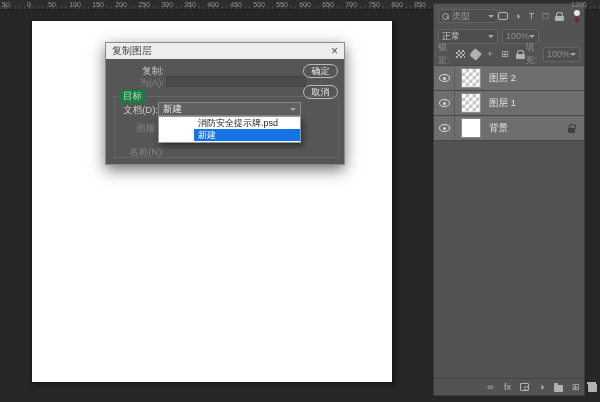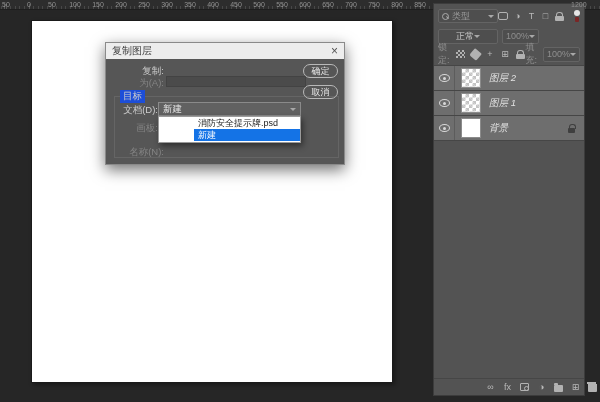--- a/index.html
+++ b/index.html
@@ -40,62 +40,62 @@
   .ic-lock::before { content:""; position:absolute; left:1px; top:-4px; width:5px; height:4px;
     border:1px solid #b2b2b2; border-bottom:none; border-radius:3px 3px 0 0; }
   .ic-lock.dark, .ic-lock.dark::before { background:#3f3f3f; border-color:#3f3f3f; }
   .ic-lock.dark { background:#3f3f3f; } .ic-lock.dark::before { background:transparent; }
   .toggle { margin-left:auto; display:flex; flex-direction:column; align-items:center; gap:1px; }
   .toggle::before { content:""; width:6px; height:6px; border-radius:50%; background:#e6e6e6; }
   .toggle::after { content:""; width:4px; height:5px; background:#7a2626; border-radius:1px; }
   .blend-row { height:20px; gap:4px; }
   .field { display:flex; align-items:center; justify-content:space-between; background:#4e4e4e;
     border:1px solid #646464; border-radius:2px; padding:0 3px; height:15px; color:#c9c9c9; }
-  .blend-field { width:60px;justify-content:center; }
+  .blend-field { width:60px; }
   .dim { color:#8f8f8f; }
   .val-field { width:37px; color:#8f8f8f; }
   .lock-row { height:16px; gap:1px; }
   .lock-icons { display:flex; gap:6px; align-items:center; }
   .ic-checker-sm { width:8px; height:8px;
     background-image:linear-gradient(45deg,#b2b2b2 25%,transparent 25%,transparent 75%,#b2b2b2 75%),
       linear-gradient(45deg,#b2b2b2 25%,transparent 25%,transparent 75%,#b2b2b2 75%);
     background-size:4px 4px; background-position:0 0,2px 2px; }
   .ic-brush { width:3px; height:9px; background:#b2b2b2; transform:rotate(40deg); border-radius:1px 1px 2px 2px; }
   .layers-list { margin-top:3px; border-top:1px solid #464646; }
   .layer-row { display:flex; align-items:center; height:25px; background:#6e6e6e; border-bottom:1px solid #464646; }
   .eye-cell { width:21px; height:100%; display:flex; align-items:center; justify-content:center;
     border-right:1px solid #5c5c5c; }
   .ic-eye { position:relative; width:11px; height:8px; border:1px solid #d8d8d8; border-radius:50%; }
   .ic-eye::after { content:""; position:absolute; left:3px; top:2px; width:3px; height:3px; background:#d8d8d8; border-radius:50%; }
   .thumb { width:20px; height:20px; margin-left:6px; border:1px solid #8b8b8b; background:#fff; }
   .thumb.checker { background-image:linear-gradient(45deg,#c3c3c3 25%,transparent 25%,transparent 75%,#c3c3c3 75%),
       linear-gradient(45deg,#c3c3c3 25%,transparent 25%,transparent 75%,#c3c3c3 75%);
     background-size:7px 7px; background-position:0 0,3.5px 3.5px; }
-  .layer-name { margin-left:8px; color:#e2e2e2; font-size:9.5px;font-style:italic; }
+  .layer-name { margin-left:8px; color:#e2e2e2; font-size:9.5px; }
   .layer-lock { margin-left:auto; margin-right:9px; }
   .panel-bottom { position:absolute; left:0; right:0; bottom:0; height:17px; border-top:1px solid #464646;
     display:flex; align-items:center; gap:8px; padding-left:52px; }
   .ic-mask { position:relative; width:10px; height:8px; border:1px solid #b2b2b2; border-radius:1px; }
   .ic-mask::after { content:""; position:absolute; left:2.5px; top:1.5px; width:3px; height:3px; border:1px solid #b2b2b2; border-radius:50%; }
   .ic-folder { position:relative; width:10px; height:7px; background:#b2b2b2; border-radius:1px; margin-top:2px; }
   .ic-folder::before { content:""; position:absolute; left:0; top:-2px; width:4px; height:2px; background:#b2b2b2; border-radius:1px 1px 0 0; }
   .ic-trash { position:relative; width:7px; height:8px; background:#b2b2b2; border-radius:0 0 1px 1px; margin-top:2px; }
   .ic-trash::before { content:""; position:absolute; left:-1px; top:-2px; width:9px; height:1.5px; background:#b2b2b2; }
 
   
   .dialog { position:absolute; left:105px; top:42px; width:240px; height:123px; background:#565656;
     border:1px solid #8a8a8a; box-shadow:0 5px 14px rgba(0,0,0,.55); z-index:40; font-size:9.5px; }
   .dlg-title { height:16px; background:#ededed; display:flex; align-items:center; padding:0 6px;
     color:#3c3c3c; font-size:10px; }
   .dlg-close { margin-left:auto; color:#555; font-size:12px; line-height:10px; cursor:default; }
   .lab { position:absolute; width:50px; text-align:right; color:#cdcdcd; }
   .lab.off { color:#848484; }
   .as-input { position:absolute; left:60px; top:33px; width:140px; height:11px; background:#4b4b4b; border:1px solid #434343; }
   .grp { position:absolute; left:8px; top:53px; width:225px; height:62px; border:1px solid #656565; }
-  .grp-label { position:absolute; left:14px; top:47px; color:#cdcdcd; background:#1d4ed8; padding:0 3px; }
+  .grp-label { position:absolute; left:14px; top:47px; color:#cdcdcd; background:#15803d; padding:0 3px; }
   .doc-field { position:absolute; left:52px; top:59px; width:143px; height:14px; display:flex; align-items:center;
     justify-content:space-between; padding:0 4px; background:#616161; border:1px solid #8a8a8a; color:#e6e6e6; }
   .doc-list { position:absolute; left:52px; top:73px; width:143px; background:#ffffff; border:1px solid #9a9a9a;
     box-shadow:2px 3px 6px rgba(0,0,0,.45); padding-bottom:1px;padding-left:35px; }
   .opt { height:12px; line-height:12px; padding-left:4px; color:#1c1c1c; font-size:9px; white-space:nowrap; }
   .btn { position:absolute; right:6px; width:35px; height:14px; border:1px solid #b8b8b8; border-radius:8px;
     color:#e8e8e8; font-size:9px; display:flex; align-items:center; justify-content:center; background:transparent; }
 </style>
 </head>
 <body>

